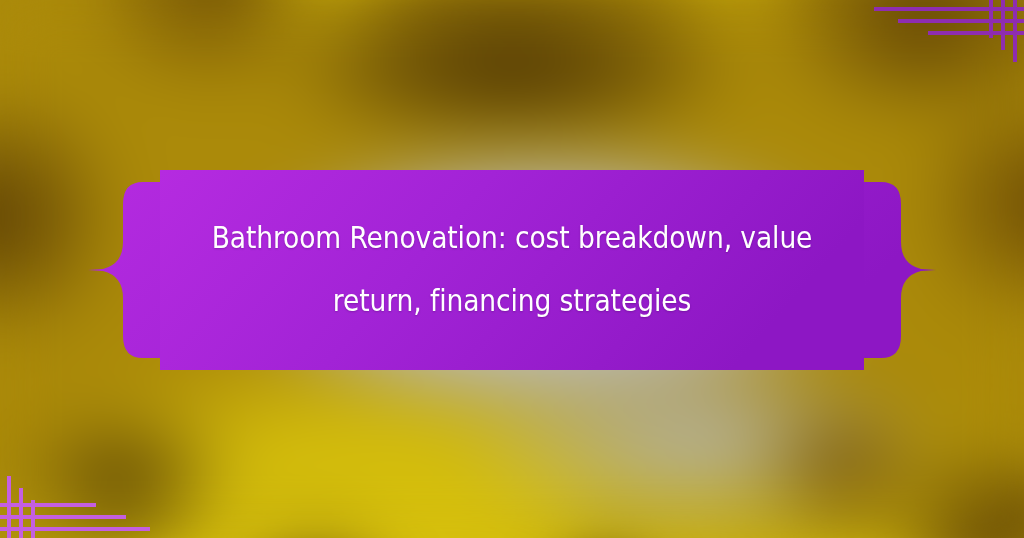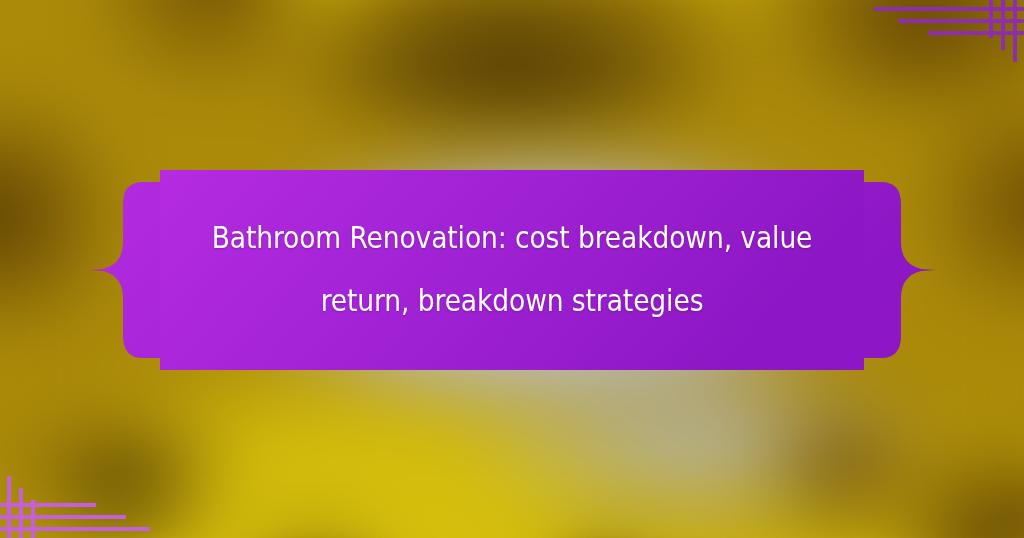--- a/index.html
+++ b/index.html
@@ -197,17 +197,17 @@
         L 72,14
         Z
       "></path>
       <path fill="url(#badgeGrad)" d="
         M 72,2 L 72,202 L 776,202 L 776,2 Z
       "></path>
     </svg>
 
     <div class="badge-text">
       <span class="ln">Bathroom Renovation: cost breakdown, value</span>
-      <span class="ln">return, breakdown strategies</span>
+      <span class="ln">return, financing strategies</span>
     </div>
   </div>
 
 </div>
 
 </body></html>

